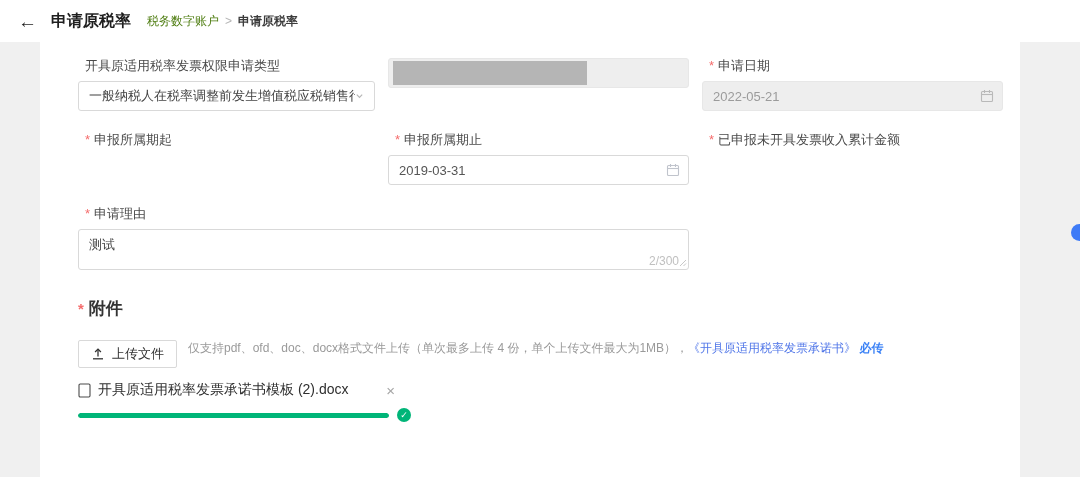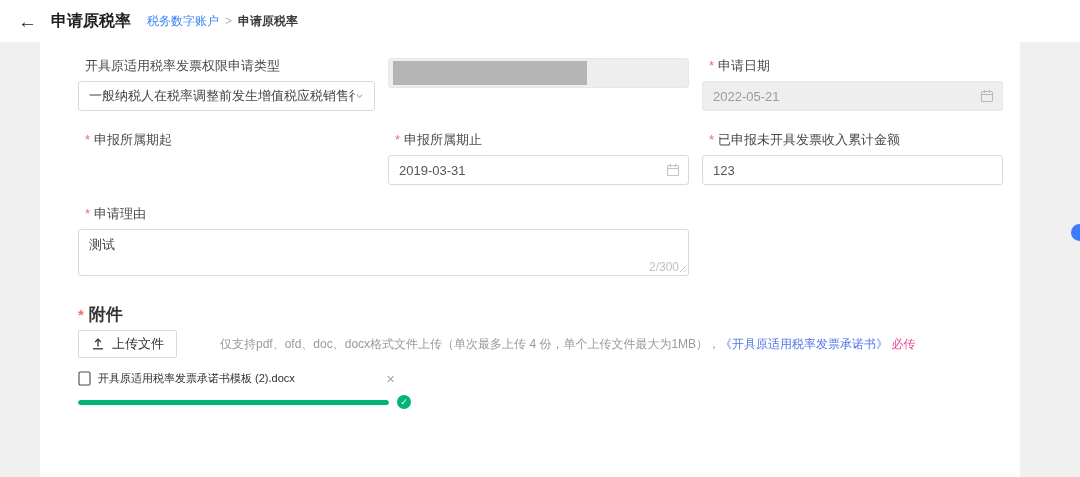--- a/index.html
+++ b/index.html
@@ -16,21 +16,21 @@
     height: 42px; background: #ffffff;
     display: flex; align-items: center;
     padding-left: 18px;
   }
   .back {
     font-size: 19px; color: #1f1f1f; cursor: pointer;
     margin-right: 14px; line-height: 1;
   }
   .title { font-size: 16px; font-weight: bold; color: #1f1f1f; margin-right: 16px; }
   .crumbs { font-size: 12px; display: flex; align-items: center; gap: 6px; }
-  .crumb-parent { color: #3b82f6; cursor: pointer; }
+  .crumb-parent { color: #4d7c0f; cursor: pointer; }
   .crumb-sep { color: #b5b5b5; }
   .crumb-current { color: #3c3c3c; font-weight: 600; }
 
   
   .page { position: absolute; top: 42px; left: 0; right: 0; bottom: -40px; background: #f0f0f0; }
   .card {
     position: absolute; left: 40px; right: 60px; top: 0; bottom: 0;
     background: #ffffff;
   }
   .content { padding: 16px 17px 0 38px; }
@@ -69,56 +69,56 @@
   .select {
     display: flex; align-items: center; justify-content: space-between;
     cursor: pointer;
   }
   .select-text {
     color: #444; white-space: nowrap; overflow: hidden;
   }
 
   .textarea-wrap { position: relative; grid-column: 1 / 3; }
   .textarea {
-    width: 100%; height: 47px; resize: none;
+    width: 100%; height: 41px; resize: none;
     border: 1px solid #d9d9d9; border-radius: 3px;
     font-size: 13px; color: #444; padding: 6px 10px;
     font-family: "Liberation Sans", "DejaVu Sans", sans-serif;
     outline: none;
   }
   .counter {
     position: absolute; right: 10px; bottom: 6px;
     font-size: 12px; color: #c0c0c0; pointer-events: none; margin-top: 28px;
   }
   .resize-handle { position: absolute; right: 2px; bottom: 3px; }
 
   
   .section-heading {
     margin-top: 23px;
     font-size: 17px; color: #333; font-weight: 600;
     display: flex; align-items: center; gap: 5px;
   }
   .section-heading .req { font-size: 15px; }
 
-  .upload-row { display: flex; align-items: center; margin-top: 4px; gap: 32px; }
+  .upload-row { display: flex; margin-top: 20px; }
   .upload-btn {
     height: 28px; padding: 0 12px;
     border: 1px solid #d9d9d9; border-radius: 2px; background: #fff;
     display: flex; align-items: center; gap: 7px;
     font-size: 13px; color: #333; cursor: pointer;
   }
   .upload-hint { font-size: 12px; color: #9a9a9a; margin-left: 11px; white-space: nowrap; }
   .upload-hint .link { color: #5076e8; cursor: pointer; }
-  .upload-hint .must { color: #ec4899; }
+  .upload-hint .must { color: #3b82f6; font-weight: bold; }
 
   .file-row {
     margin-top: 13px; width: 317px;
     display: flex; align-items: center;
   }
-  .file-name { font-size: 11px; color: #2f2f2f; margin-left: 7px; flex: 1; }
+  .file-name { font-size: 14px; color: #2f2f2f; margin-left: 7px; flex: 1; }
   .file-close { font-size: 15px; color: #a6a6a6; cursor: pointer; line-height: 1; }
 
   .progress-row { margin-top: 9px; display: flex; align-items: center; }
   .progress-track { width: 311px; height: 5px; border-radius: 3px; background: #e8e8e8; overflow: hidden; }
   .progress-fill { height: 100%; border-radius: 3px; background: #00b578; }
   .check-circle {
     width: 14px; height: 14px; border-radius: 50%; background: #00b578;
     color: #fff; font-size: 9px; font-weight: bold;
     display: flex; align-items: center; justify-content: center;
     margin-left: 8px;
@@ -209,21 +209,20 @@
               </svg>
             </span>
           </div>
         </div>
 
         <div class="field">
           <div class="label">
             <span class="req">*</span>
             <span>已申报未开具发票收入累计金额</span>
           </div>
-          <input class="ipt" value="123" style="">
         </div>
 
         <div class="field textarea-wrap">
           <div class="label">
             <span class="req">*</span>
             <span>申请理由</span>
           </div>
           <div style="position:relative;">
             <textarea class="textarea" style="">测试</textarea>
             <span class="counter">2/300</span>

